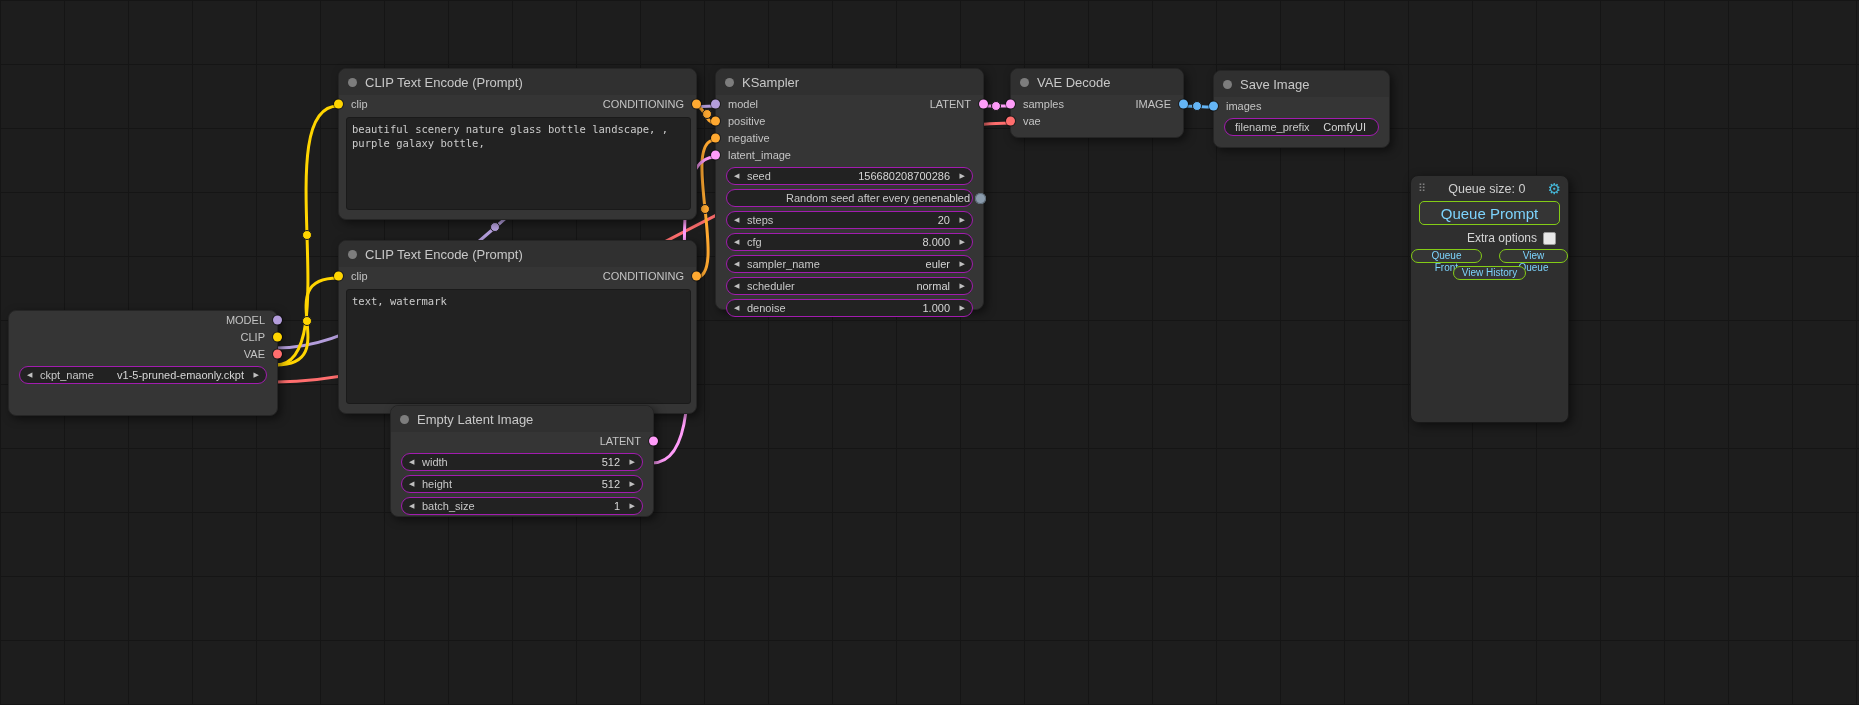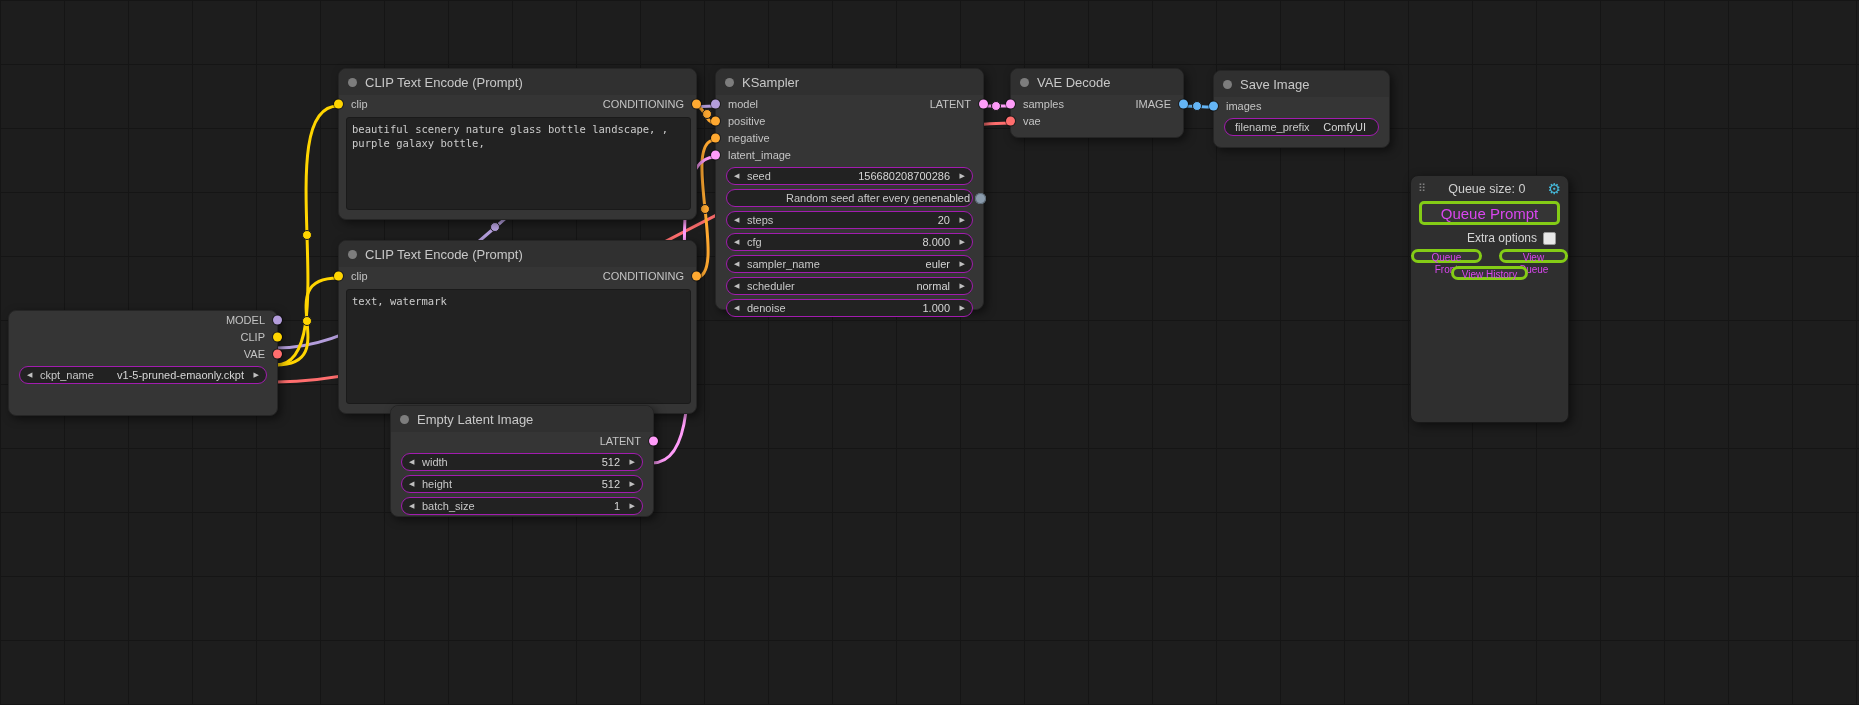--- a/index.html
+++ b/index.html
@@ -45,22 +45,22 @@
     padding:4px 5px;resize:none;overflow:hidden;}
 
   
   #menu{position:absolute;left:1410px;top:175px;width:157px;height:246px;z-index:3;
     background:#2f2f2f;border:1px solid #191919;border-radius:8px;
     box-shadow:3px 3px 10px rgba(0,0,0,.5);color:#d6d6d6;}
   .mhead{display:flex;align-items:center;padding:5px 7px 2px 7px;}
   .drag{color:#808080;font-size:11px;cursor:grab;}
   .qsize{flex:1;text-align:center;font-size:12.5px;color:#cfcfcf;}
   .gear{color:#45B8D9;font-size:15px;line-height:1;cursor:pointer;}
-  .btn{display:block;background:#353535;border:3px solid #84cc16;border-radius:5px;
-    color:#d946ef;font-family:"Liberation Sans",sans-serif;cursor:pointer;}
+  .btn{display:block;background:#353535;border:1px solid #84cc16;border-radius:5px;
+    color:#7dd3fc;font-family:"Liberation Sans",sans-serif;cursor:pointer;}
   .btn.big{width:141px;height:24px;margin:4px auto 0 auto;font-size:15px;}
   .btn.queue{margin-top:3px;}
   .extra{display:flex;align-items:center;justify-content:center;gap:6px;
     font-size:12px;margin-top:6px;height:14px;padding-left:44px;}
   .chk{width:11px;height:11px;background:#e8e8e8;border:1px solid #9a9a9a;
     border-radius:2px;cursor:pointer;}
   .smallrow{display:flex;justify-content:space-between;gap:17px;margin-top:4px;}
   .btn.sm{height:14px;font-size:10px;border-radius:8px;padding:0 8px;line-height:12px;}
   .histrow{display:flex;justify-content:center;margin-top:3px;}
   .biggroup{margin-top:8px;}

